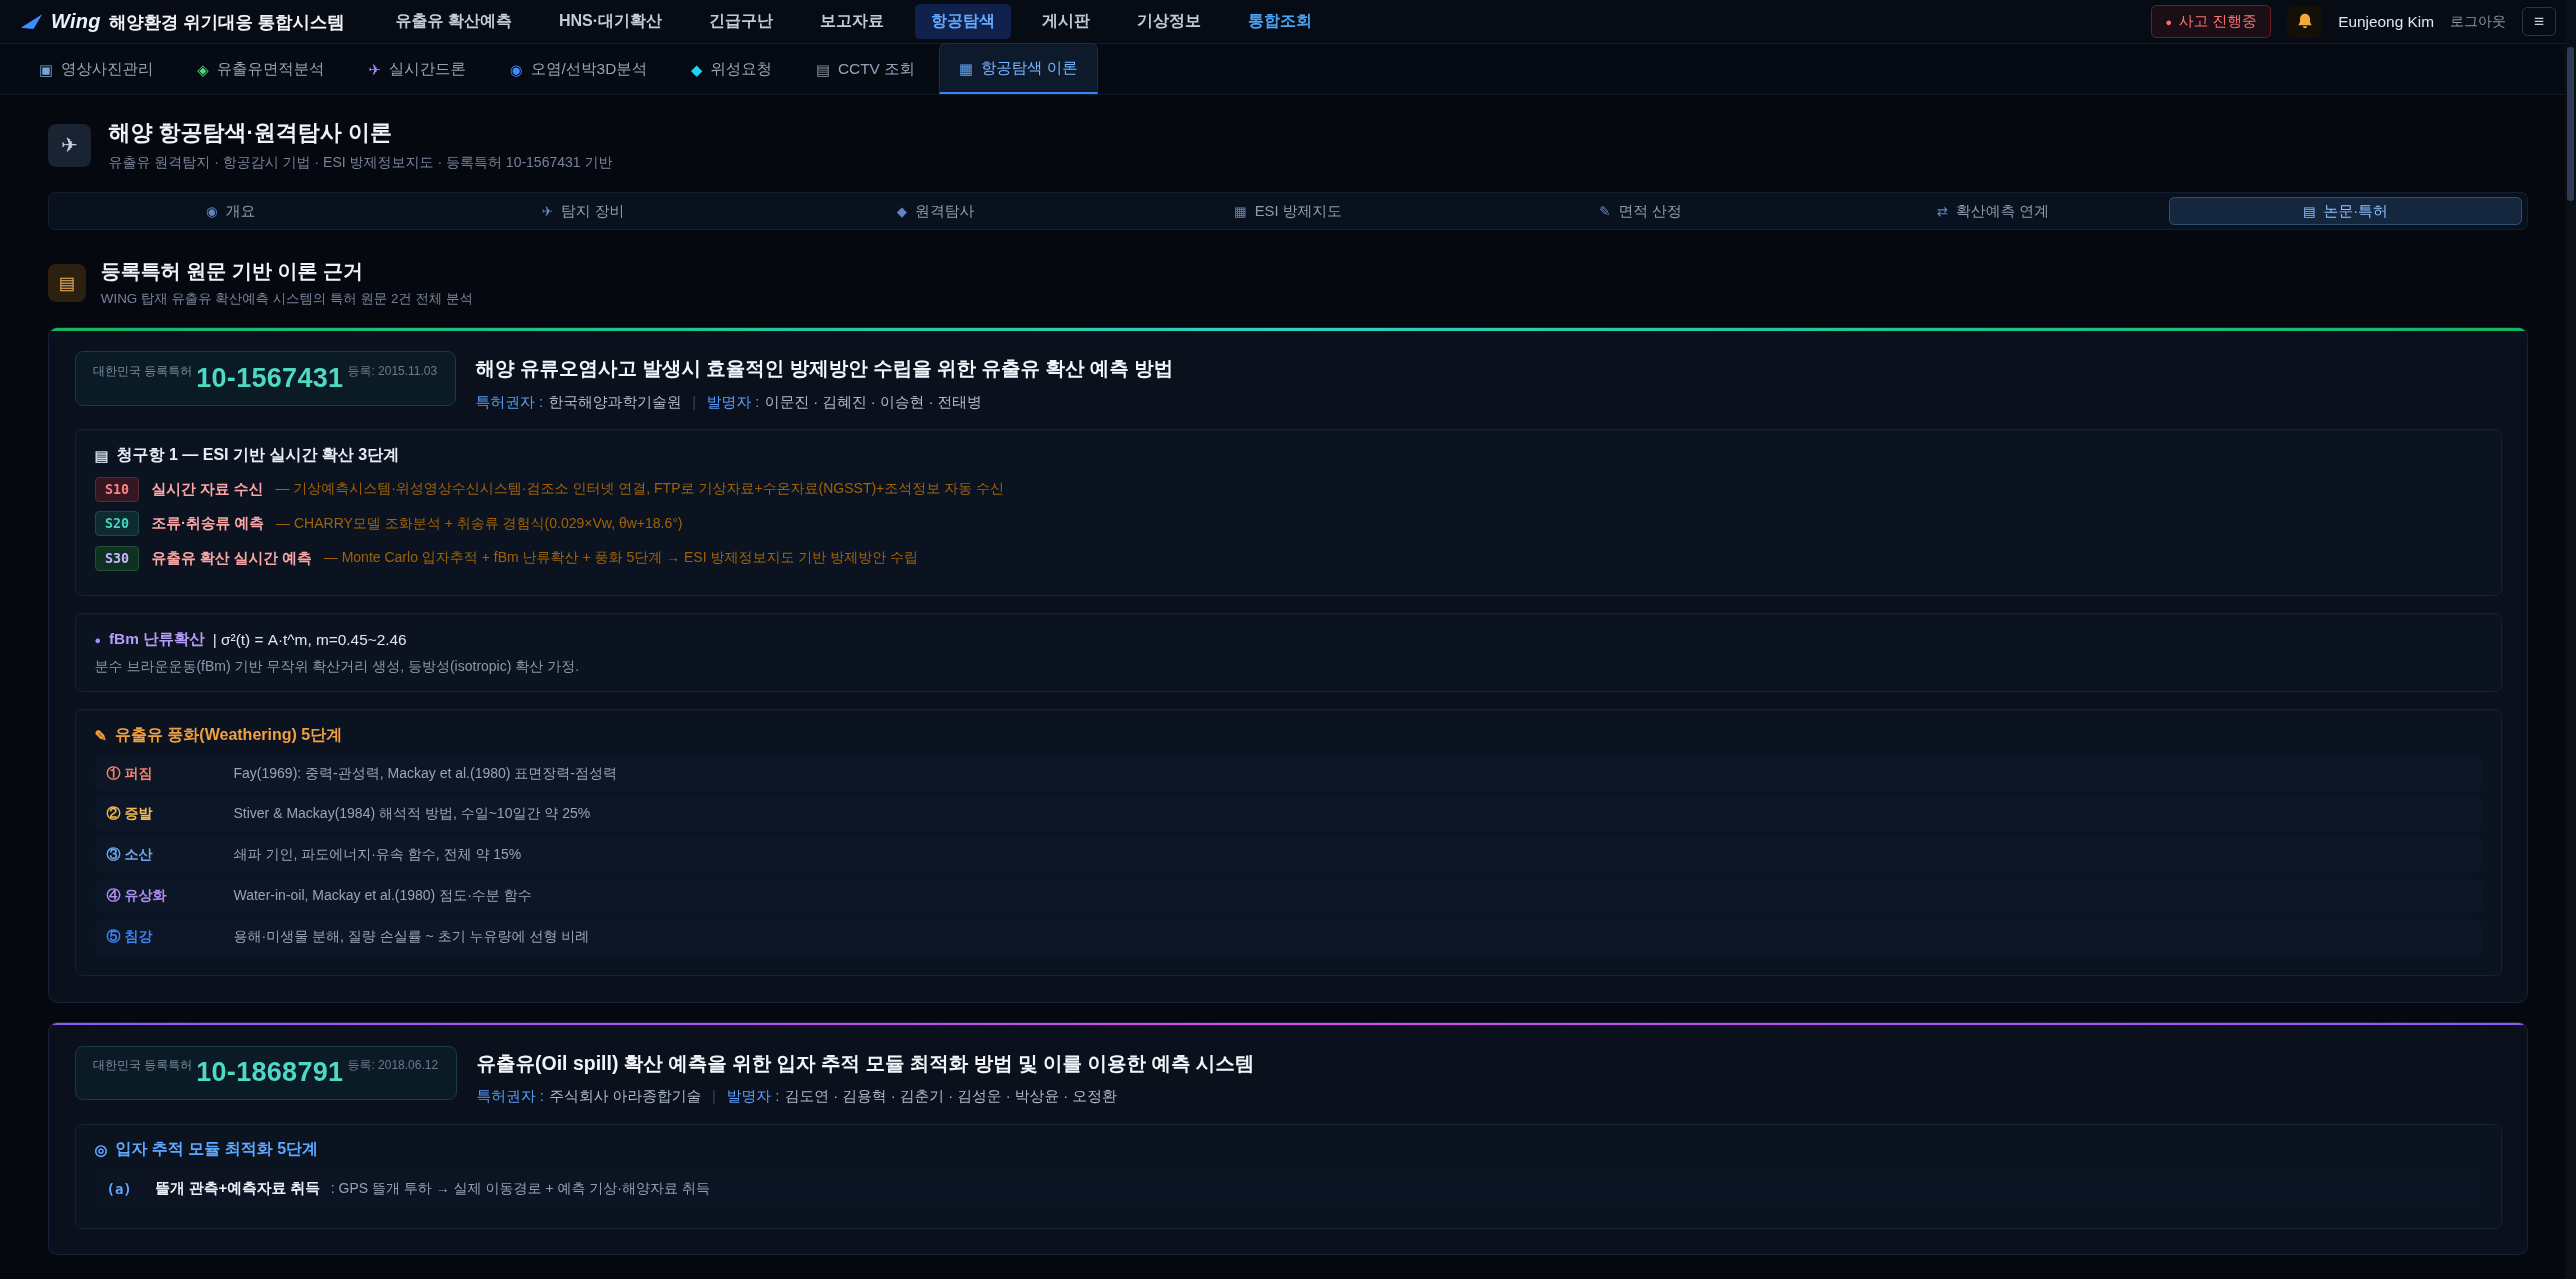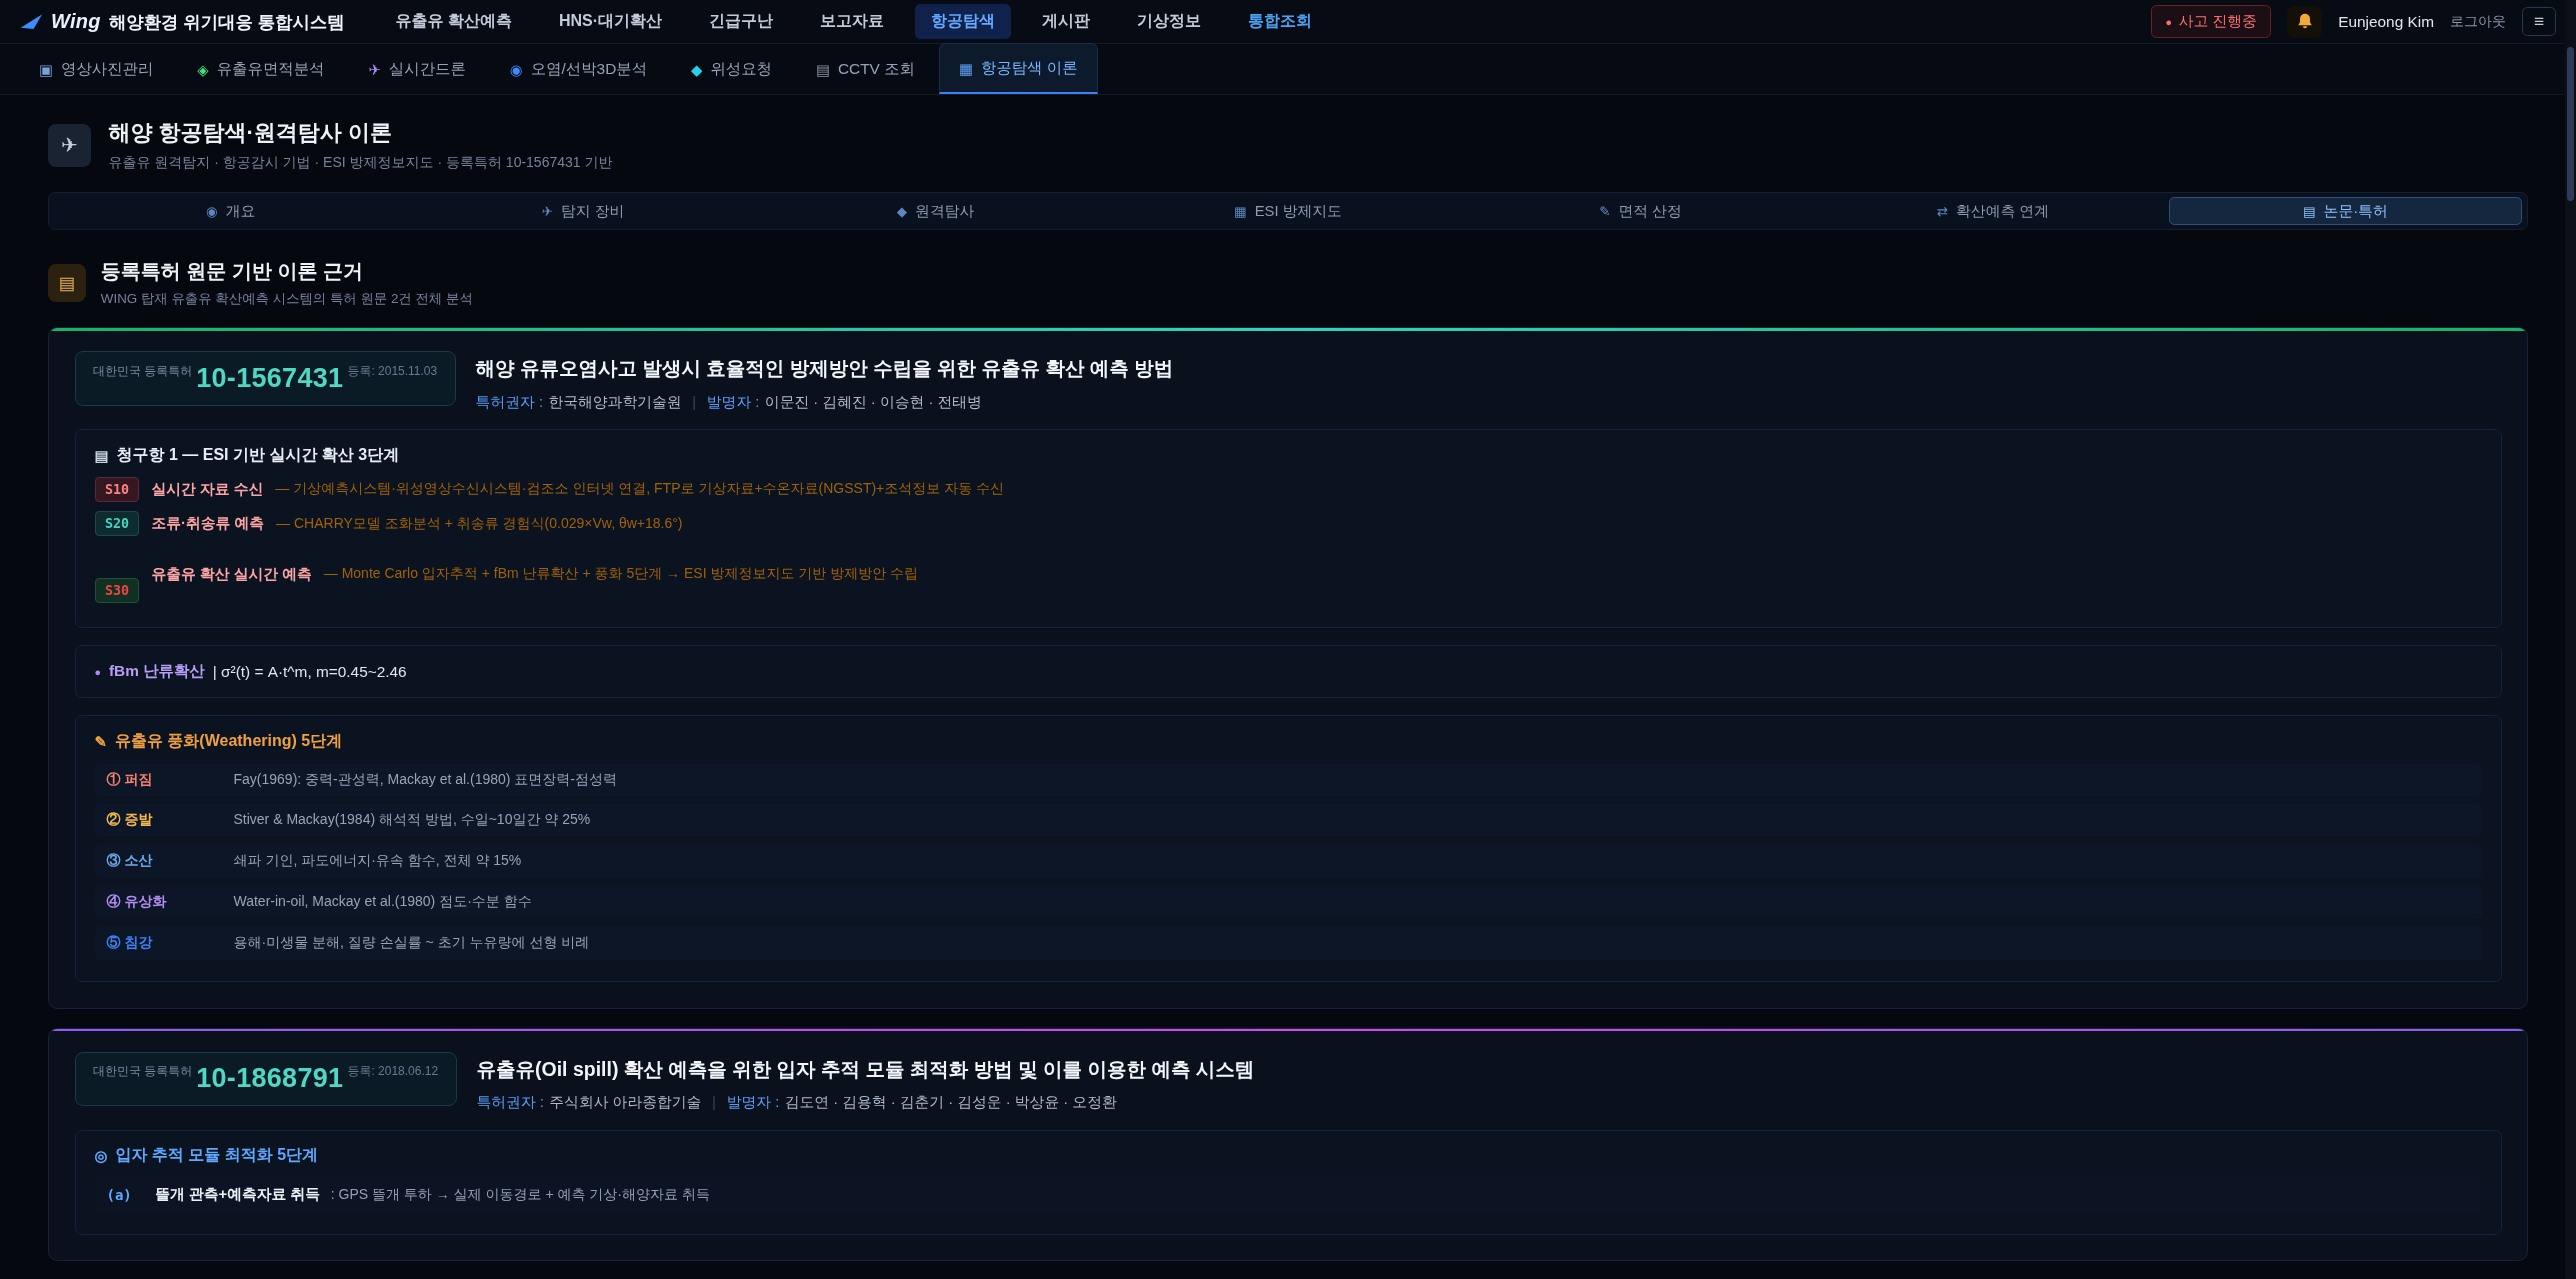--- a/index.html
+++ b/index.html
@@ -79,21 +79,21 @@
   .inner-box { margin-top:17.4px; background:#0b1320; border:0.7px solid #16213a; border-radius:6.7px; padding: 14.8px 19px; }
   .box-title { display:flex; align-items:center; gap:8px; font-size:16px; font-weight:bold; color:#e8eef6; margin:0 0 10.7px 0; }
   .box-title .hicon { color:#cbd5e1; font-size:14.8px; }
   .box-title.orange, .box-title.orange .hicon { color:#f0a040; }
   .box-title.blue, .box-title.blue .hicon { color:#5fa8ff; }
   
   .step-row { display:flex; align-items:center; gap:12px; margin:9.4px 0; }
   .step-badge { font-family:"DejaVu Sans Mono", monospace; font-size:13.4px; font-weight:bold; padding:4px 9.4px; border-radius:4px; flex:0 0 auto; }
   .step-badge.s10 { color:#ff8080; background:#351722; border:0.7px solid #5c2736; }
   .step-badge.s20 { color:#43d6c0; background:#0e2b30; border:0.7px solid #1c4a4c; }
-  .step-badge.s30 { color:#ef4444; background:#103122; border:0.7px solid #1e5138;margin-top:32px; }
+  .step-badge.s30 { color:#c4b5fd; background:#103122; border:0.7px solid #1e5138; }
   .step-title { font-size:14.8px; font-weight:bold; color:#fca5a5; white-space:nowrap; }
   .step-desc { font-size:14px; color:#a16207; }
   
   .fbm-line { display:flex; align-items:center; gap:8px; font-size:15.4px; }
   .fbm-dot { color:#a78bfa; font-size:10.7px; }
   .fbm-name { color:#b79df8; font-weight:bold; }
   .fbm-formula { color:#dfe6f2; }
   .fbm-desc { margin-top:8px; font-size:14px; color:#8a97ab; }
   
   .w-row { display:flex; align-items:center; background:#0d1626; border-radius:5.4px; padding: 8px 12px; margin:6.7px 0; }
@@ -266,20 +266,21 @@
         <span class="step-desc">— Monte Carlo 입자추적 + fBm 난류확산 + 풍화 5단계 → ESI 방제정보지도 기반 방제방안 수립</span>
       </div>
     </div>
 
     <div class="inner-box">
       <div class="fbm-line">
         <span class="fbm-dot">●</span>
         <span class="fbm-name">fBm 난류확산</span>
         <span class="fbm-formula">| σ²(t) = A·t^m, m=0.45~2.46</span>
       </div>
+      <div class="fbm-desc">분수 브라운운동(fBm) 기반 무작위 확산거리 생성, 등방성(isotropic) 확산 가정.</div>
     </div>
 
     <div class="inner-box">
       <h4 class="box-title orange">
         <span class="hicon">✎</span>
         <span>유출유 풍화(Weathering) 5단계</span>
       </h4>
       <div class="w-row">
         <span class="w-label">① 퍼짐</span>
         <span class="w-desc">Fay(1969): 중력-관성력, Mackay et al.(1980) 표면장력-점성력</span>

